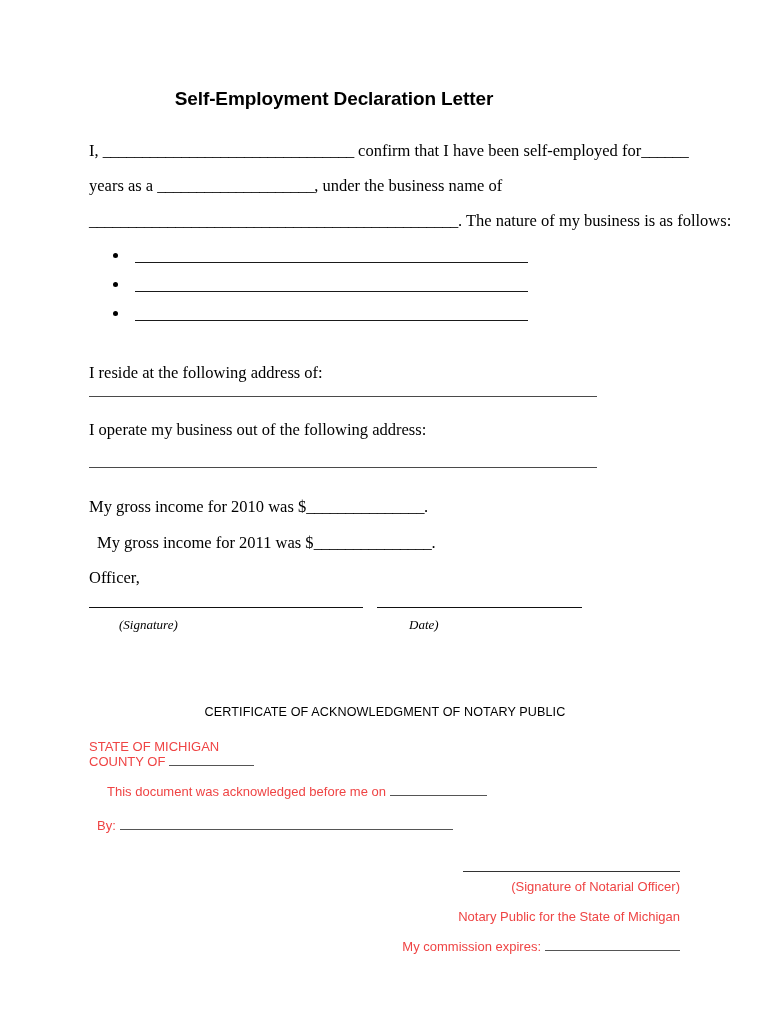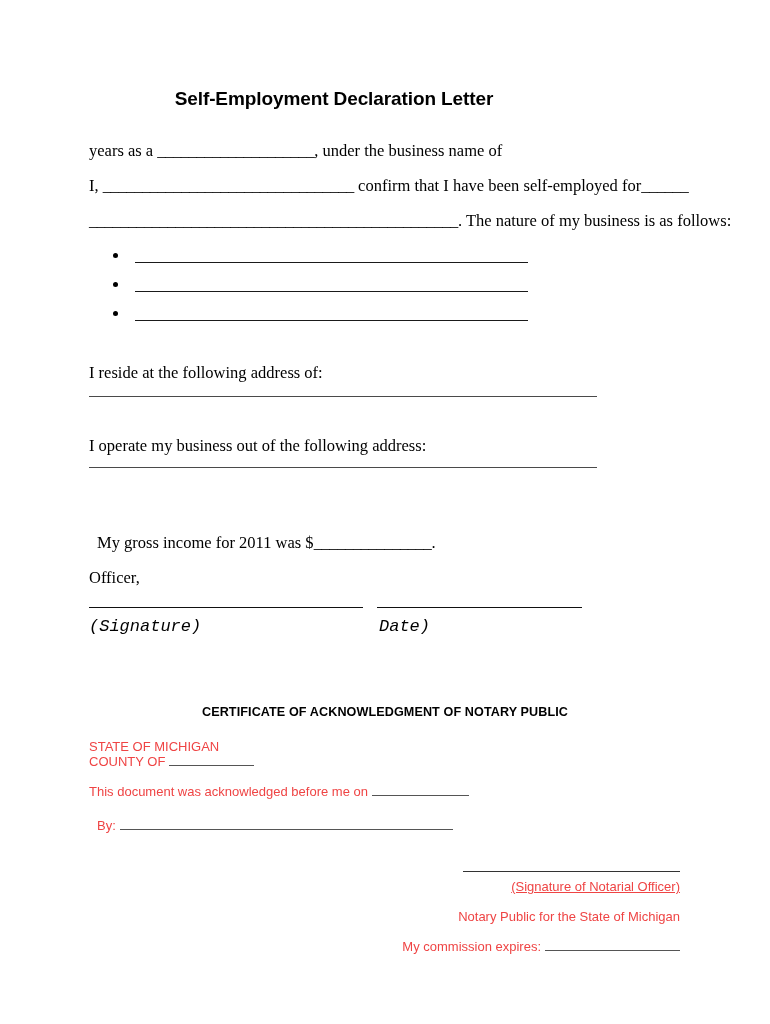--- a/index.html
+++ b/index.html
@@ -35,21 +35,21 @@
     position: absolute;
     left: 89px;
     width: 600px;
     font-family: "Liberation Serif", "DejaVu Serif", serif;
     font-size: 16.5px;
     line-height: 35px;
     white-space: nowrap;
   }
   .p1 { top: 133px; }
   .p-reside   { top: 355px; }
-  .p-operate  { top: 428px; }
+  .p-operate  { top: 412px; }
   .p-inc1     { top: 489px; }
   .p-inc2     { top: 525px; margin-left: 8px; }
   .p-signed   { top: 560px; }
 
   .blank { white-space: pre; letter-spacing: -0.4px; }
 
   
   .bullets {
     position: absolute;
     left: 89px;
@@ -85,52 +85,53 @@
   .rule-reside  { left: 89px; top: 396px; width: 508px; }
   .rule-operate { left: 89px; top: 467px; width: 508px; }
 
   
   .rule-sig  { left: 89px;  top: 607px; width: 274px; border-top: 1.6px solid #111; }
   .rule-date { left: 377px; top: 607px; width: 205px; border-top: 1.6px solid #111; }
 
   .sig-label {
     position: absolute;
     top: 617px;
-    font-family: Liberation Mono, monospace;
+    font-family: Liberation Serif, serif;
     font-style: italic;
-    font-size: 17px;
+    font-size: 13px;
+    margin-left: 30px;
   }
   .sig-label-signature { left: 89px; }
   .sig-label-date { left: 379px; }
 
   
   .sans {
     font-family: "Liberation Sans", "DejaVu Sans", sans-serif;
     font-size: 13px;
     color: #ef4444;
   }
   .notary-heading {
     position: absolute;
     left: 0;
     top: 705px;
     width: 770px;
     text-align: center;
     font-family: "Liberation Sans", "DejaVu Sans", sans-serif;
-    font-weight: bold;
+    font-weight: normal;
     font-size: 12.6px;
     letter-spacing: 0.1px;
   }
   .notary-line {
     position: absolute;
     left: 89px;
     white-space: nowrap;
   }
   .n-state  { top: 739px; }
   .n-county { top: 754px; }
-  .n-ack    { top: 784px; }
+  .n-ack    { top: 784px; margin-left: 18px; }
   .n-by     { top: 818px; margin-left: 8px; }
 
   .u-blank {
     display: inline-block;
     border-bottom: 1.2px solid #555;
     vertical-align: baseline;
     margin-left: 4px;
   }
   .ub-county { width: 85px; }
   .ub-ack    { width: 97px; }
@@ -143,34 +144,34 @@
     width: 217px;
     border-top: 1.3px solid #333;
   }
   .officer-line {
     position: absolute;
     right: 90px;
     width: 600px;
     text-align: right;
     white-space: nowrap;
   }
-  .o-sig  { top: 879px; text-decoration: underline; }
+  .o-sig  { top: 879px; }
   .o-pub  { top: 909px; }
   .o-comm { top: 939px; }
 </style>
 </head>
 <body>
 
 <div class="page">
 
   <div class="doc-title">Self-Employment Declaration Letter</div>
 
   <div class="body-block p1">
+    <div><span>I, </span><span class="blank">________________________________</span><span> confirm that I have been self-employed for</span><span class="blank">______</span></div>
     <div><span>years as a </span><span class="blank">____________________</span><span>, under the business name of</span></div>
-    <div><span>I, </span><span class="blank">________________________________</span><span> confirm that I have been self-employed for</span><span class="blank">______</span></div>
     <div><span class="blank">_______________________________________________</span><span>. The nature of my business is as follows:</span></div>
   </div>
 
   <div class="bullets">
     <div class="bullet-row">
       <span class="bullet-dot"></span>
       <span class="bullet-line"></span>
     </div>
     <div class="bullet-row">
       <span class="bullet-dot"></span>
@@ -181,20 +182,21 @@
       <span class="bullet-line"></span>
     </div>
   </div>
 
   <div class="body-block p-reside">I reside at the following address of:</div>
   <div class="rule rule-reside"></div>
 
   <div class="body-block p-operate">I operate my business out of the following address:</div>
   <div class="rule rule-operate"></div>
 
+  <div class="body-block p-inc1"><span>My gross income for 2010 was $</span><span class="blank">_______________</span><span>.</span></div>
   <div class="body-block p-inc2"><span>My gross income for 2011 was $</span><span class="blank">_______________</span><span>.</span></div>
 
   <div class="body-block p-signed">Officer,</div>
 
   <div class="rule rule-sig"></div>
   <div class="rule rule-date"></div>
   <div class="sig-label sig-label-signature">(Signature)</div>
   <div class="sig-label sig-label-date">Date)</div>
 
   <div class="notary-heading">CERTIFICATE OF ACKNOWLEDGMENT OF NOTARY PUBLIC</div>

